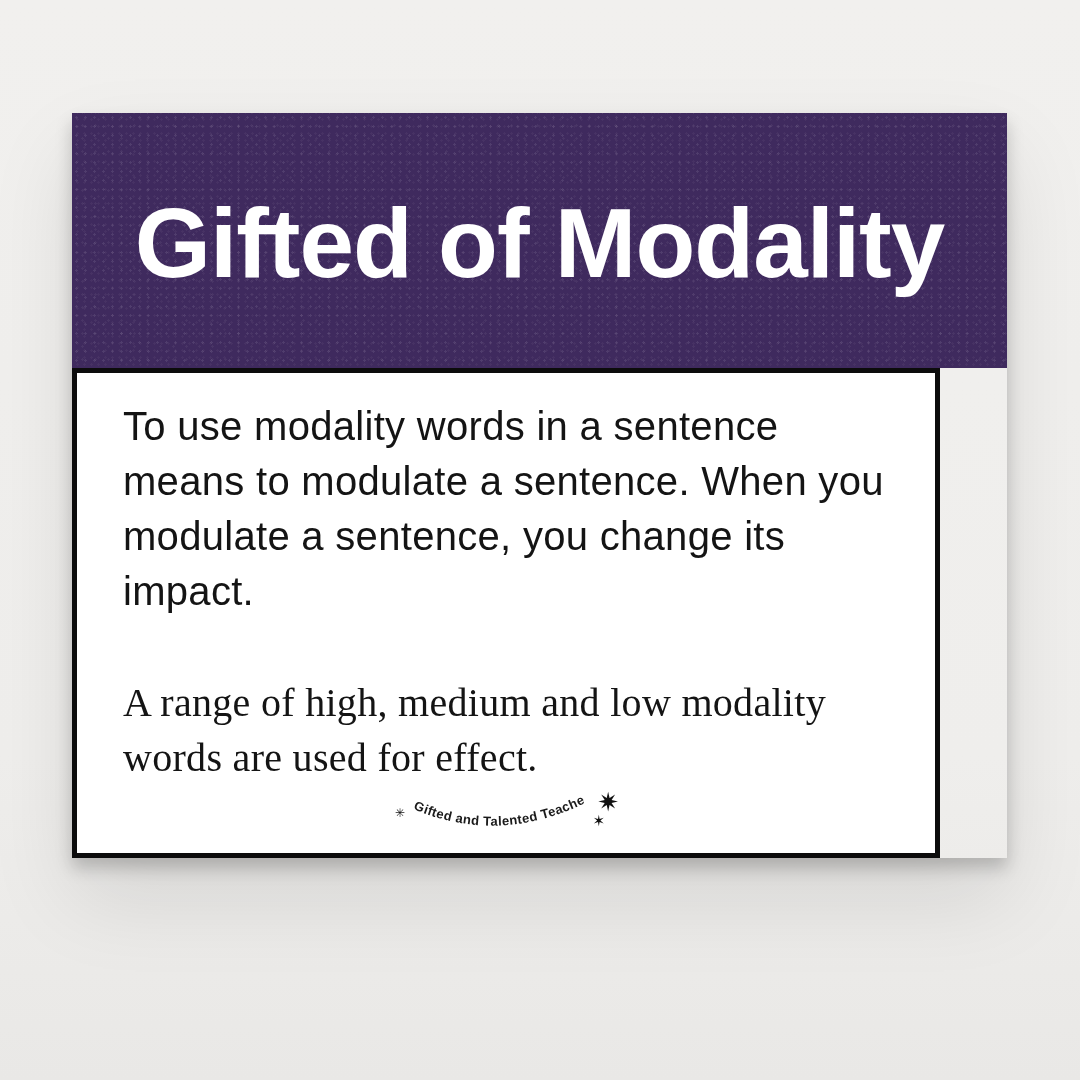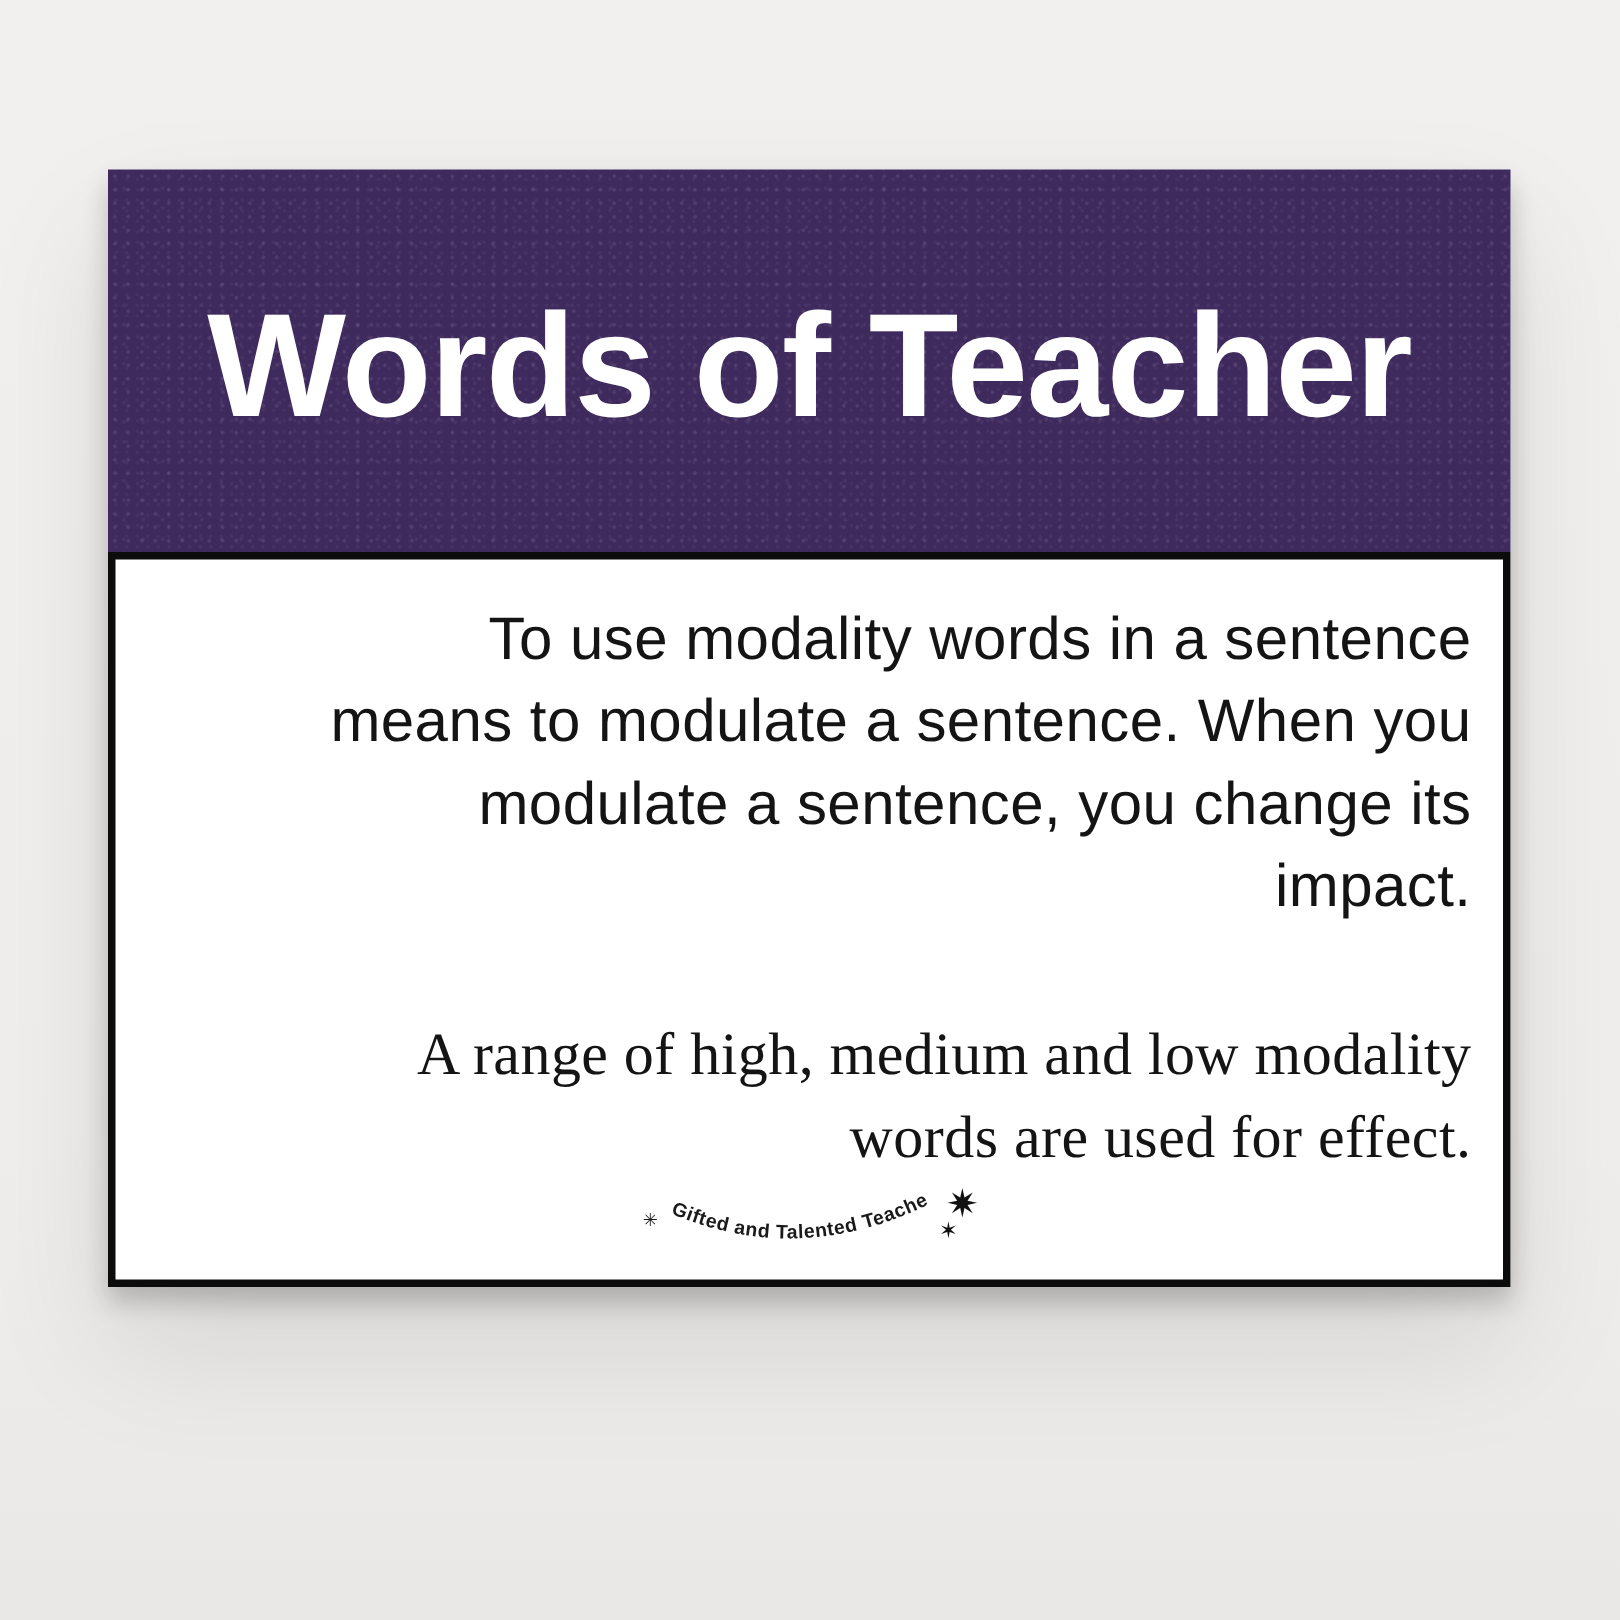--- a/index.html
+++ b/index.html
@@ -43,26 +43,25 @@
     font-size: 98px;
     font-weight: 800;
     letter-spacing: -1px;
     line-height: 1;
     white-space: nowrap;
     padding-top: 4px;
   }
   .card-body {
     position: relative;
     box-sizing: border-box;
-    width: 935px;
+    width: 868px;
     height: 490px;
     background: #ffffff;
     border: 5px solid #0c0c0c;
-    padding: 26px 21px 0 46px;
-    text-align: right;
+    padding: 26px 44px 0 46px;
   }
   .body-text {
     margin: 0;
     color: #141414;
     font-size: 40px;
     line-height: 55px;
     font-weight: 400;
     letter-spacing: 0.3px;
     white-space: pre-line;
   }
@@ -116,21 +115,21 @@
     line-height: 1;
   }
 </style>
 </head>
 <body>
 
 <div class="stage">
   <div class="card">
 
     <div class="card-header">
-      <h1 class="card-title">Words of Teacher</h1>
+      <h1 class="card-title">Gifted of Modality</h1>
     </div>
 
     <div class="card-body">
       <p class="body-text">To use modality words in a sentence
 means to modulate a sentence. When you
 modulate a sentence, you change its
 impact.</p>
 
       <p class="body-text para2">A range of high, medium and low modality
 words are used for effect.</p>

